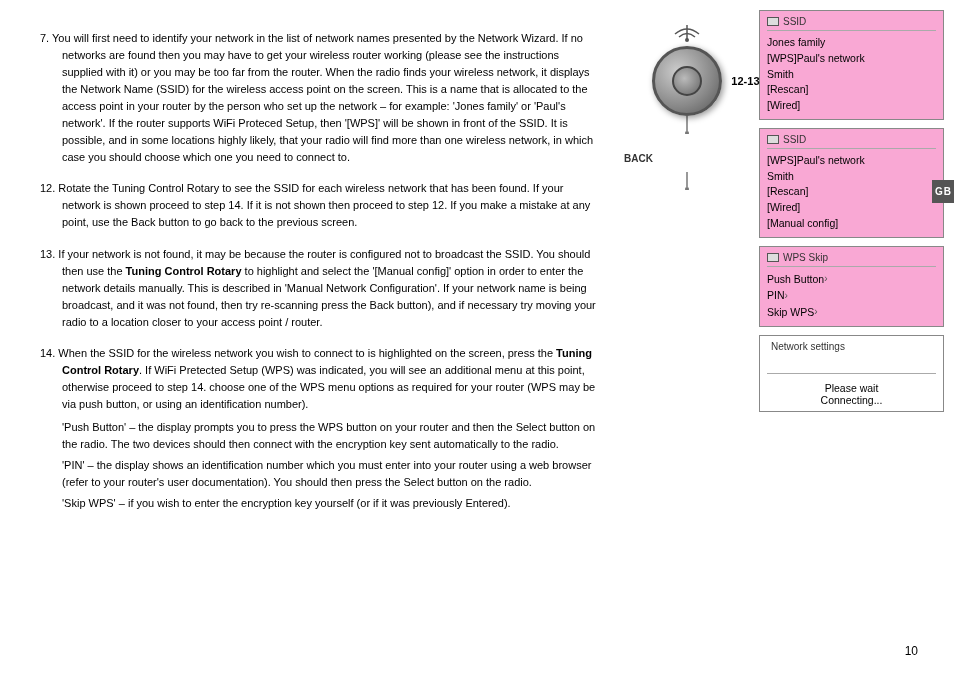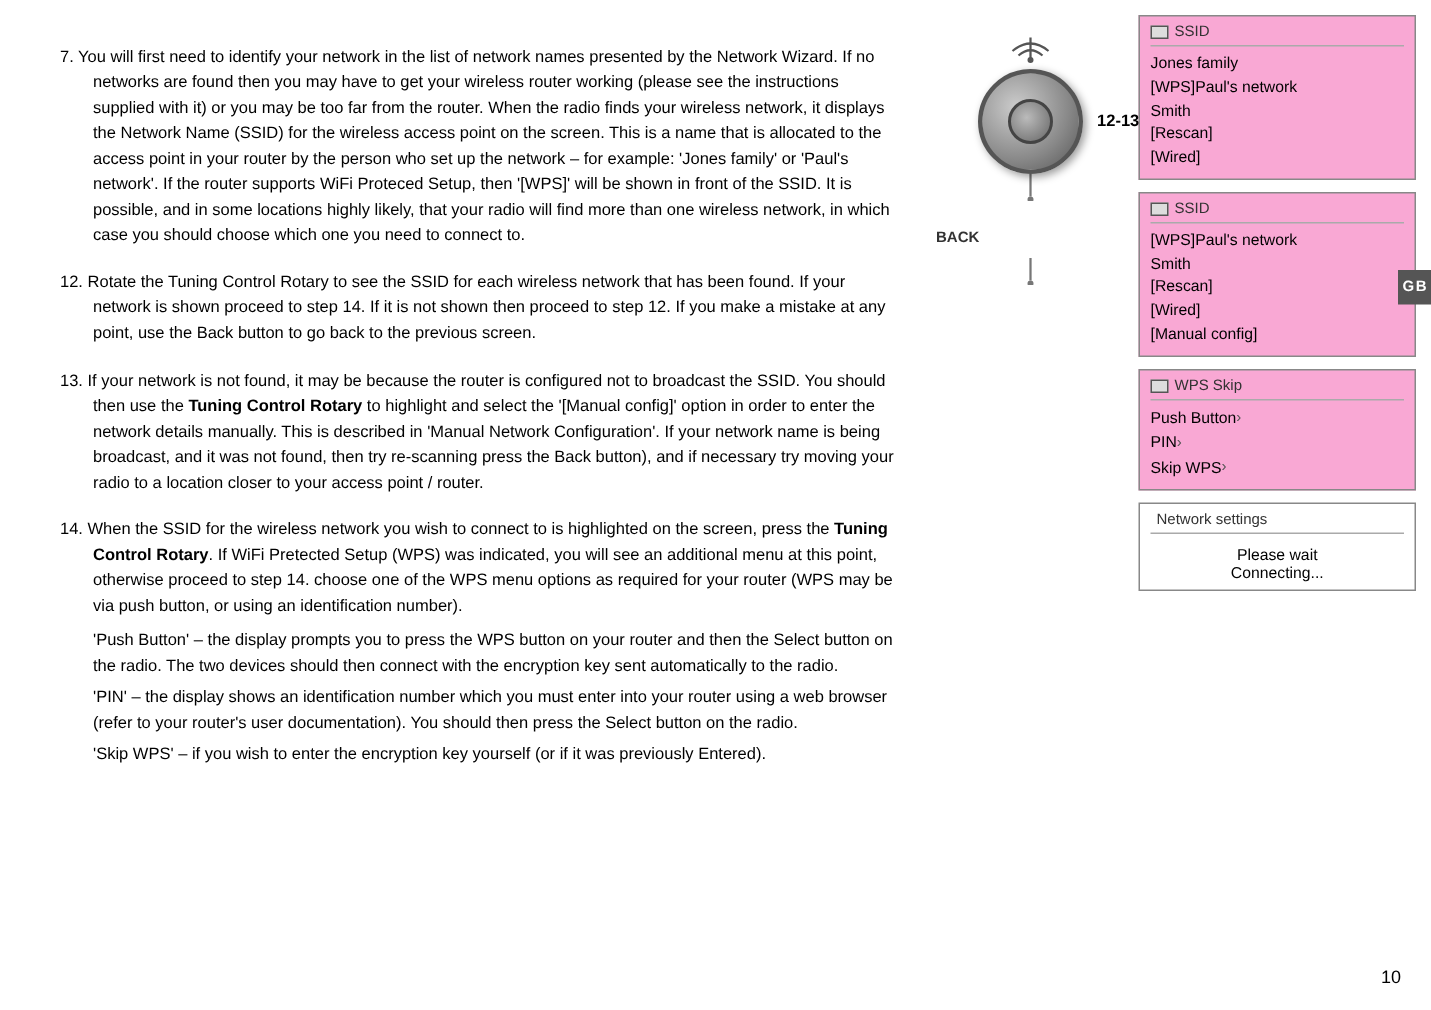--- a/index.html
+++ b/index.html
@@ -130,42 +130,42 @@
       font-size: 10.5px;
       text-align: center;
     }
 
     .network-settings-header {
       display: flex;
       gap: 4px;
       font-size: 10px;
       color: #333;
       border-bottom: 1px solid #aaa;
-      padding-bottom: 3px;
+      padding-bottom: 21px;
       margin-bottom: 8px;
     }
 
     .gb-tab {
       position: absolute;
       right: 0;
       top: 180px;
       width: 22px;
       background: #555;
       color: #fff;
       font-size: 10px;
       font-weight: bold;
       padding: 6px 3px;
       text-align: right;
       letter-spacing: 1px;
     }
 
     .page-number {
       position: absolute;
       bottom: 15px;
-      right: 20px;
+      right: 36px;
       font-size: 12px;
       font-weight: normal;
     }
 
     .top-device-area {
       display: flex;
       flex-direction: column;
       align-items: center;
       margin-bottom: 10px;
     }

